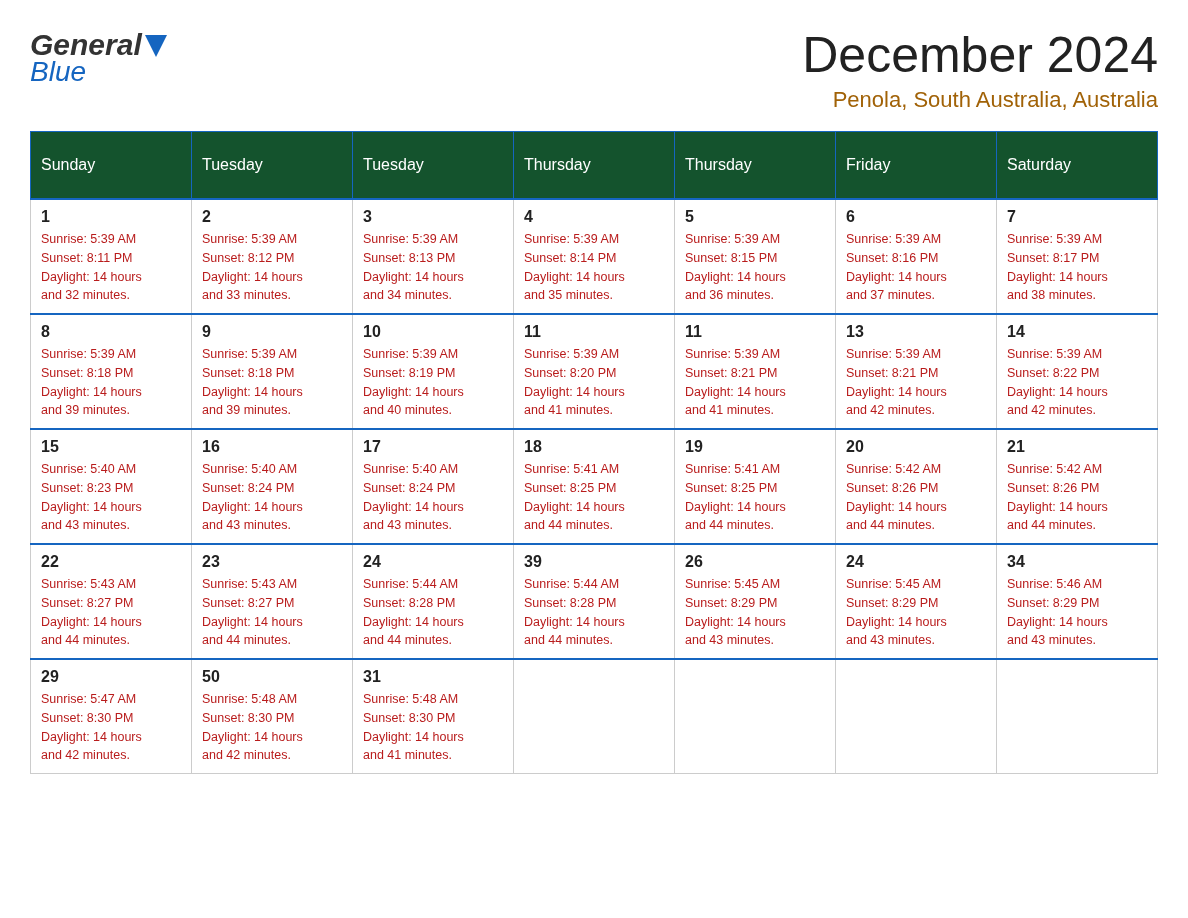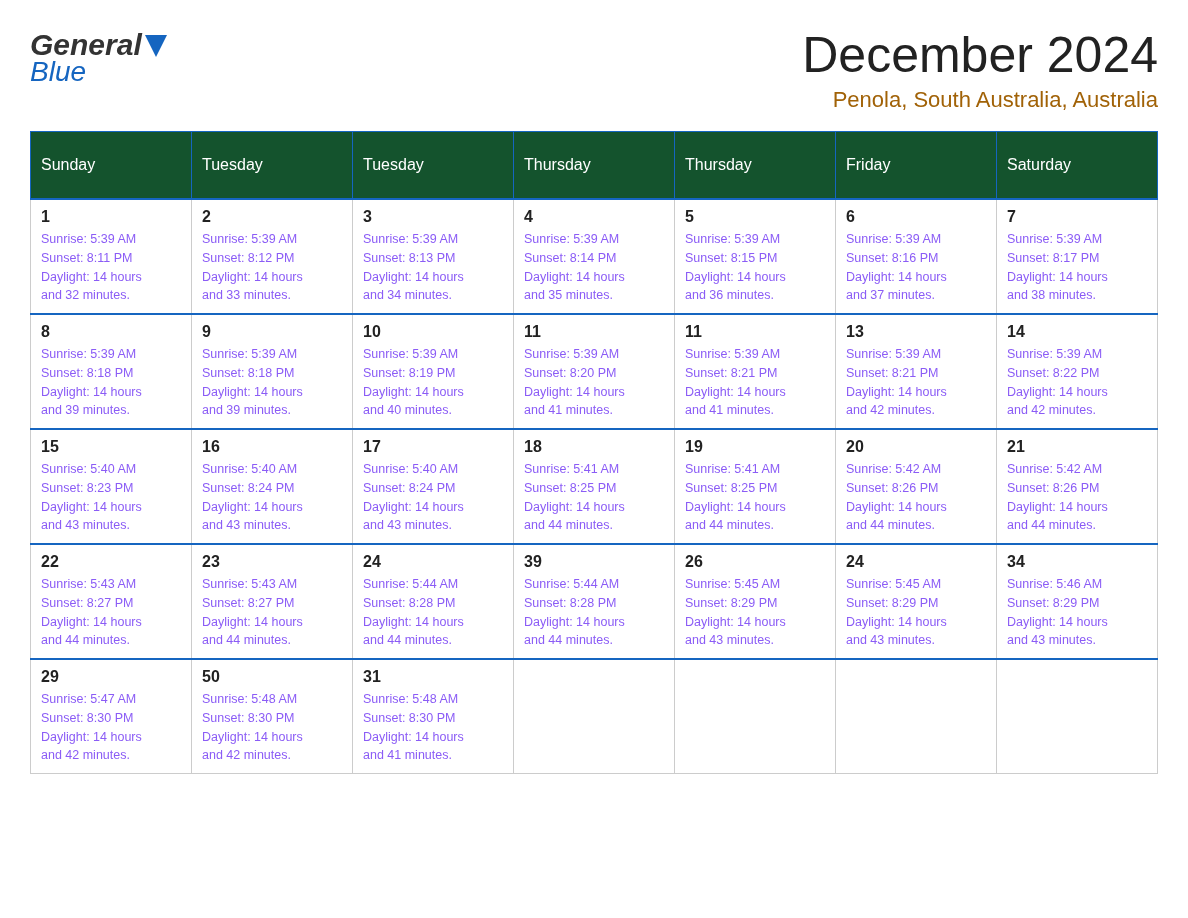--- a/index.html
+++ b/index.html
@@ -59,21 +59,21 @@
     .calendar td .day-num {
       font-size: 16px;
       font-weight: bold;
       color: #222;
       margin-bottom: 4px;
       display: block;
     }
     .calendar td .day-info {
       font-size: 12.5px;
       line-height: 1.5;
-      color: #8b5cf6;
+      color: #b91c1c;
     }
     .calendar tr td {
       border-top: 2px solid #1565c0;
     }
     .calendar tr td + td {
       border-top: 2px solid #1565c0;
     }
     .empty-cell {
       background: #fff;
     }

